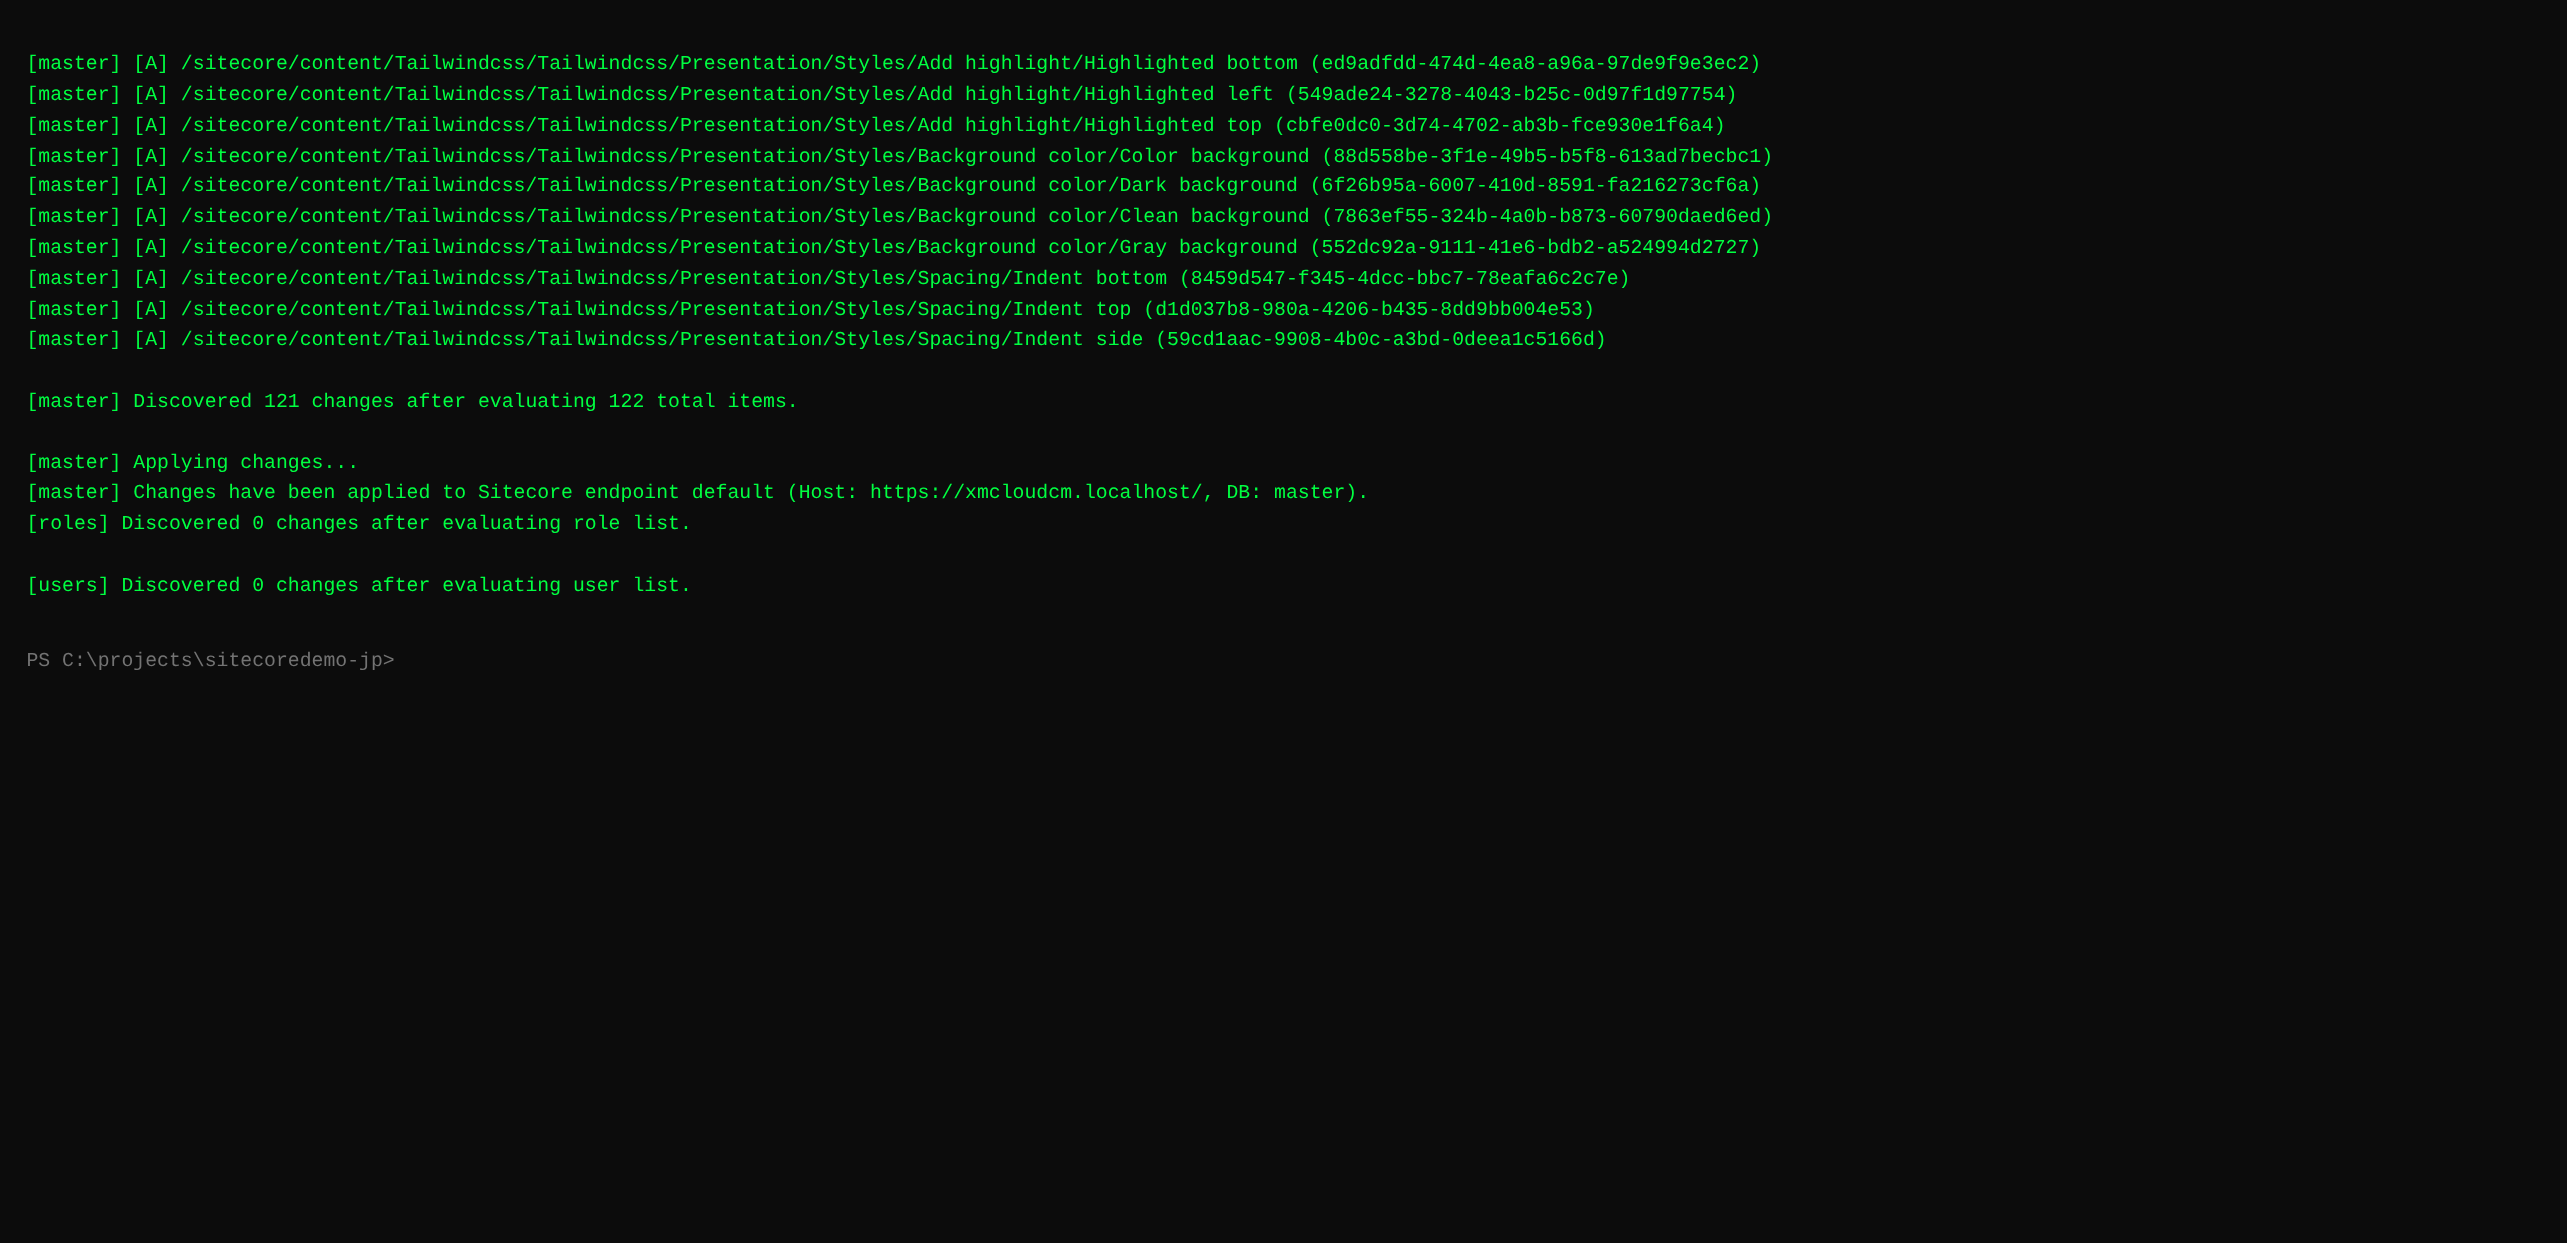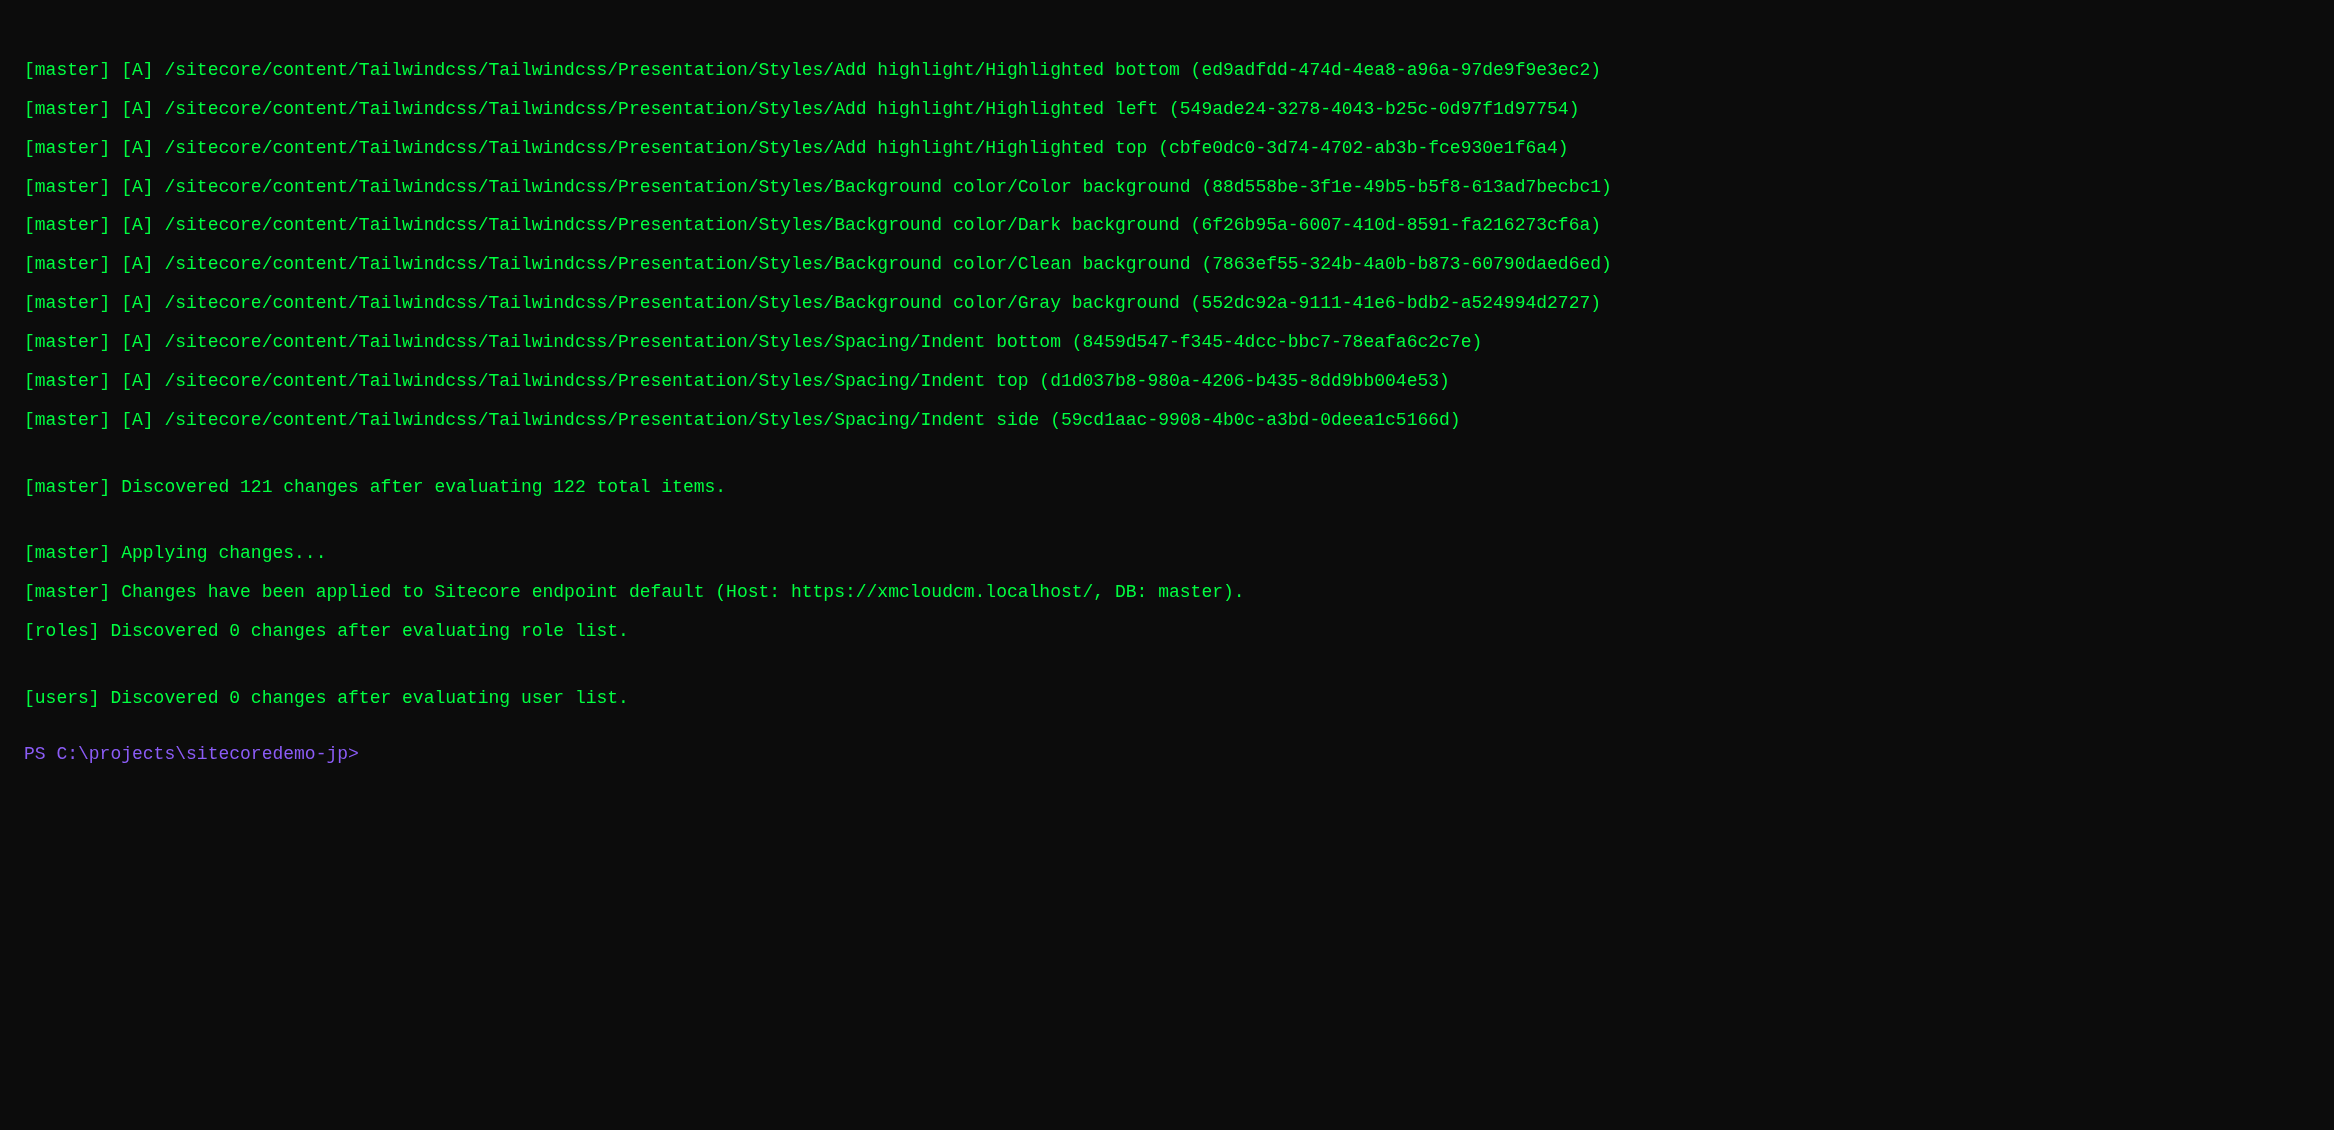--- a/index.html
+++ b/index.html
@@ -19,30 +19,30 @@
       overflow-x: hidden;
     }
 
     .terminal-content {
       white-space: pre-wrap;
       word-break: break-all;
     }
 
     .line {
       display: block;
-      margin-top: 11px;
     }
 
     .empty-line {
       display: block;
       height: 1.55em;
     }
 
     .prompt-line {
       display: block;
-      color: #8b5cf6;
+      color: #737373;
+      margin-top: 12px;
     }
   </style>
 </head>
 <body>
 
 <div class="terminal-content">
 <span class="line">[master] [A] /sitecore/content/Tailwindcss/Tailwindcss/Presentation/Styles/Add highlight/Highlighted bottom (ed9adfdd-474d-4ea8-a96a-97de9f9e3ec2)</span><span class="line">[master] [A] /sitecore/content/Tailwindcss/Tailwindcss/Presentation/Styles/Add highlight/Highlighted left (549ade24-3278-4043-b25c-0d97f1d97754)</span><span class="line">[master] [A] /sitecore/content/Tailwindcss/Tailwindcss/Presentation/Styles/Add highlight/Highlighted top (cbfe0dc0-3d74-4702-ab3b-fce930e1f6a4)</span><span class="line">[master] [A] /sitecore/content/Tailwindcss/Tailwindcss/Presentation/Styles/Background color/Color background (88d558be-3f1e-49b5-b5f8-613ad7becbc1)</span><span class="line">[master] [A] /sitecore/content/Tailwindcss/Tailwindcss/Presentation/Styles/Background color/Dark background (6f26b95a-6007-410d-8591-fa216273cf6a)</span><span class="line">[master] [A] /sitecore/content/Tailwindcss/Tailwindcss/Presentation/Styles/Background color/Clean background (7863ef55-324b-4a0b-b873-60790daed6ed)</span><span class="line">[master] [A] /sitecore/content/Tailwindcss/Tailwindcss/Presentation/Styles/Background color/Gray background (552dc92a-9111-41e6-bdb2-a524994d2727)</span><span class="line">[master] [A] /sitecore/content/Tailwindcss/Tailwindcss/Presentation/Styles/Spacing/Indent bottom (8459d547-f345-4dcc-bbc7-78eafa6c2c7e)</span><span class="line">[master] [A] /sitecore/content/Tailwindcss/Tailwindcss/Presentation/Styles/Spacing/Indent top (d1d037b8-980a-4206-b435-8dd9bb004e53)</span><span class="line">[master] [A] /sitecore/content/Tailwindcss/Tailwindcss/Presentation/Styles/Spacing/Indent side (59cd1aac-9908-4b0c-a3bd-0deea1c5166d)</span><span class="empty-line"></span><span class="line">[master] Discovered 121 changes after evaluating 122 total items.</span><span class="empty-line"></span><span class="line">[master] Applying changes...</span><span class="line">[master] Changes have been applied to Sitecore endpoint default (Host: https://xmcloudcm.localhost/, DB: master).</span><span class="line">[roles] Discovered 0 changes after evaluating role list.</span><span class="empty-line"></span><span class="line">[users] Discovered 0 changes after evaluating user list.</span><span class="empty-line"></span><span class="prompt-line">PS C:\projects\sitecoredemo-jp&gt;</span></div>
 
 </body></html>

